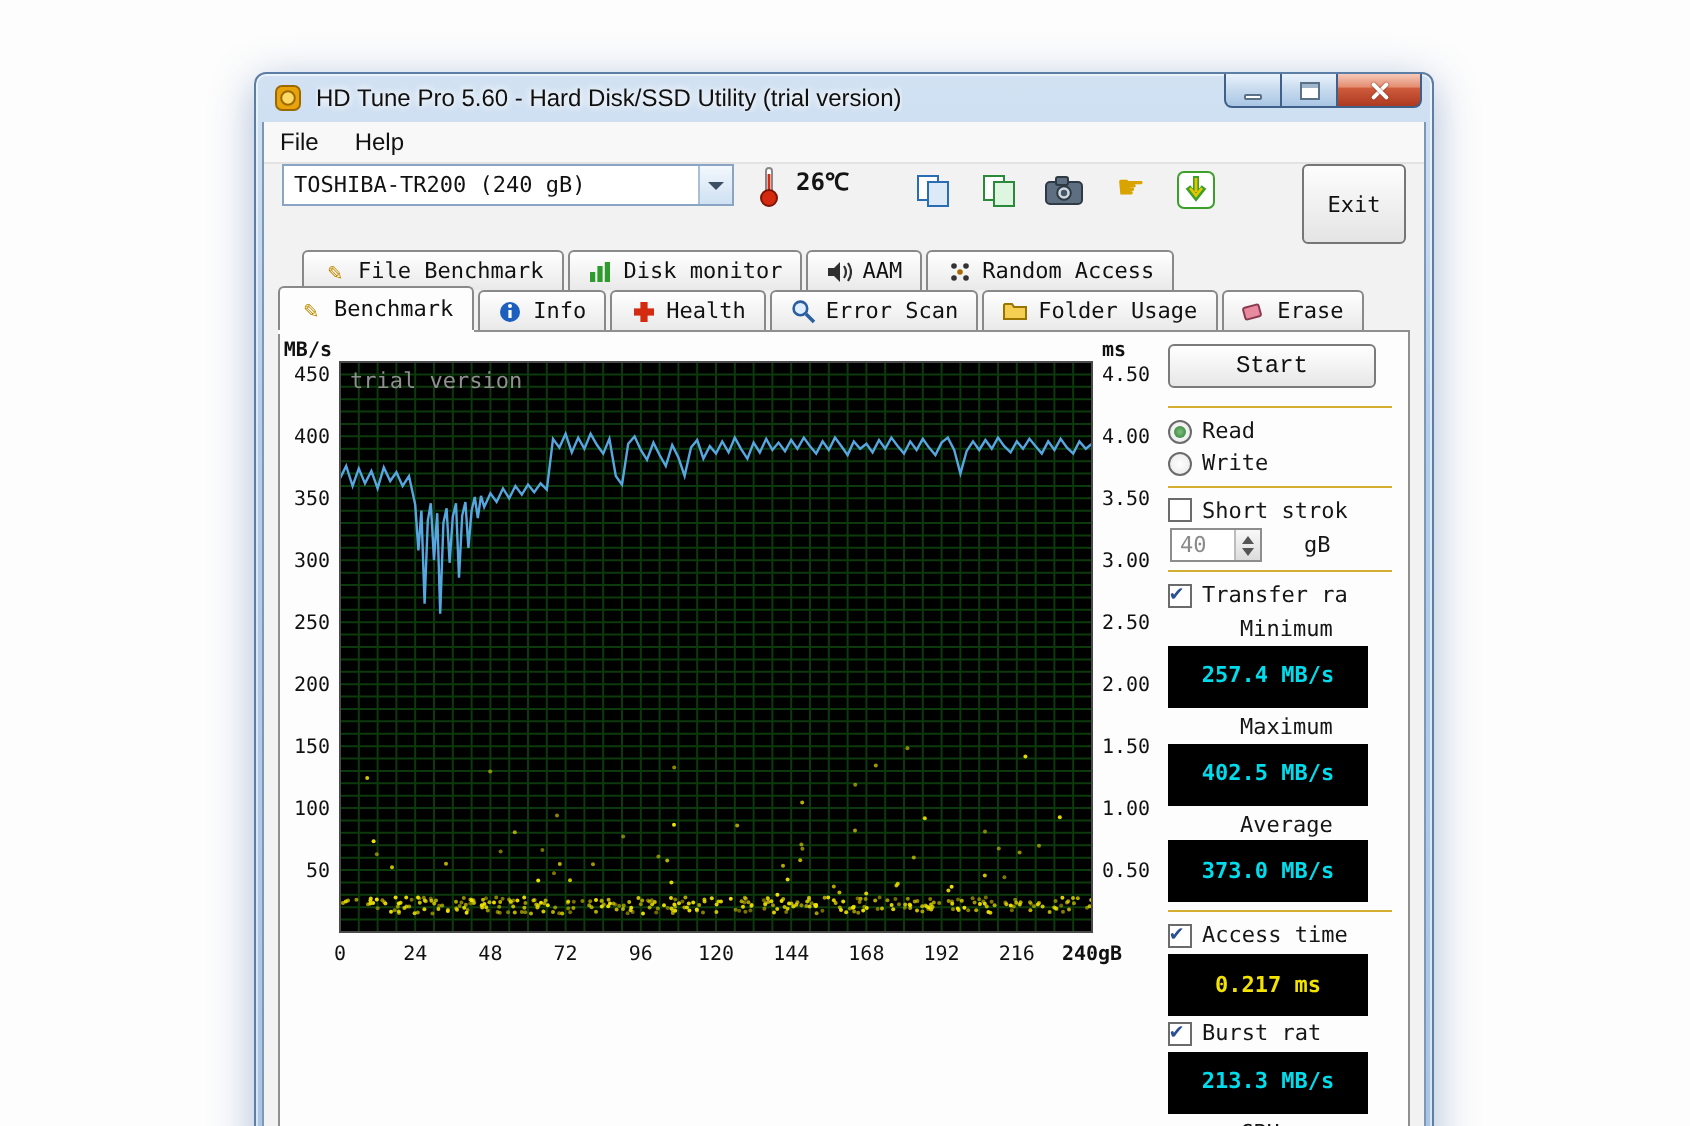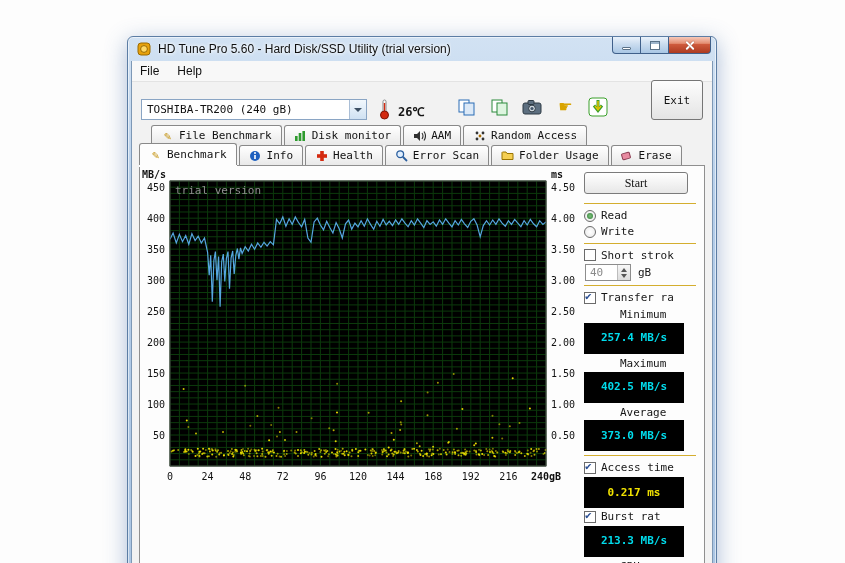--- a/index.html
+++ b/index.html
@@ -27,21 +27,21 @@
   .g-max{width:10px;height:9px;border:1px solid #5a7288;background:#fff;box-shadow:inset 0 2px 0 #9fb6cc;}
   .g-close{position:relative;width:10px;height:10px;}
   .g-close::before,.g-close::after{content:"";position:absolute;left:4px;top:0;width:2px;height:11px;
     background:#fff;border-radius:1px;box-shadow:0 0 1px #7c2a14;}
   .g-close::before{transform:rotate(45deg);} .g-close::after{transform:rotate(-45deg);}
   .client{background:#f2f2f2;border:1px solid #7d98b6;border-top:none;}
   
   .menubar{height:21px;background:#f8f8f8;border-bottom:1px solid #e3e3e3;display:flex;
     align-items:center;gap:18px;padding-left:8px;font-family:"Liberation Sans",sans-serif;font-size:12px;color:#111;}
   .menu-item{cursor:default;}
-  .toolbar{height:38px;display:flex;align-items:flex-end;padding:0 9px;gap:7px;background:#f2f2f2;}
+  .toolbar{height:38px;display:flex;align-items:flex-start;padding:0 9px;gap:7px;background:#f2f2f2;}
   .combo{width:226px;height:21px;background:#fff;border:1px solid #8aa5c4;display:flex;
     align-items:center;font-size:11px;padding-left:5px;color:#111;}
   .combo-text{white-space:nowrap;overflow:hidden;}
   .combo-btn{margin-left:auto;width:17px;height:100%;border-left:1px solid #aabed6;
     background:linear-gradient(#f2f8fd,#cfe1f2);display:flex;align-items:center;justify-content:center;}
   .tri-down-combo{width:0;height:0;border-left:4px solid transparent;border-right:4px solid transparent;
     border-top:4px solid #3c5064;}
   .thermo{display:flex;align-items:center;margin-left:4px;}
   .temp{font-size:12px;font-weight:bold;color:#141414;}
   .tool-icons{display:flex;gap:7px;margin-left:22px;align-items:center;}
@@ -60,31 +60,31 @@
   .tabrow.row2{margin-top:0;}
   .tab.active{background:#fdfdfd;height:22px;margin-top:-2px;position:relative;z-index:3;
     box-shadow:0 2px 0 #fdfdfd;}
   .ticon{display:inline-flex;width:13px;height:13px;align-items:center;justify-content:center;}
   .glyph-pen{font-size:12px;color:#c08c00;line-height:1;}
   
   .content{margin:0 7px 8px 7px;border:1px solid #8f8f8f;background:#fdfdfd;display:flex;position:relative;z-index:1;}
   .graph-wrap{flex:1;padding:3px 0 2px 2px;}
   
   .panel{width:133px;padding:5px 8px 4px 6px;font-size:11px;color:#161616;line-height:1.25;}
-  .start{width:104px;height:22px;margin:1px 0 5px 0;font-family:Liberation Serif, serif;font-size:12px;
+  .start{width:104px;height:22px;margin:1px 0 5px 0;font-family:Liberation Mono, monospace;font-size:12px;
     background:linear-gradient(#ffffff,#e7e7e7);border:1px solid #7b7b7b;border-radius:3px;color:#111;text-align:center;}
   .divider{border-top:1px solid #d4ae2f;margin:4px 0 5px 0;height:0;}
   .radio-row,.check-row{display:flex;align-items:center;gap:5px;margin:2px 0;cursor:default;}
   .radio{width:12px;height:12px;border:1px solid #6b6b6b;border-radius:50%;
     background:radial-gradient(#ffffff,#e7e7e7);position:relative;flex:none;}
   .radio.checked::after{content:"";position:absolute;left:2px;top:2px;width:6px;height:6px;border-radius:50%;
     background:radial-gradient(#7ec07e,#2e7d32);}
   .checkbox{width:12px;height:12px;border:1px solid #6b6b6b;background:#fff;position:relative;flex:none;}
   .checkbox.checked::after{content:"\2714";position:absolute;left:0px;top:-3px;font-size:11px;color:#2b4f94;}
-  .spin-row{display:flex;align-items:center;gap:7px;margin:1px 0 2px 1px;}
+  .spin-row{display:flex;align-items:center;gap:21px;margin:1px 0 2px 1px;}
   .spin-box{width:46px;height:17px;border:1px solid #8d8d8d;background:#fff;display:flex;align-items:center;
     padding-left:4px;color:#8a8a8a;font-size:11px;}
   .spinner{margin-left:auto;width:13px;height:100%;border-left:1px solid #bdbdbd;display:flex;
     flex-direction:column;align-items:center;justify-content:space-evenly;
     background:linear-gradient(#f8f8f8,#dcdcdc);}
   .tri-up{width:0;height:0;border-left:3px solid transparent;border-right:3px solid transparent;
     border-bottom:4px solid #555;}
   .tri-down{width:0;height:0;border-left:3px solid transparent;border-right:3px solid transparent;
     border-top:4px solid #555;}
   .stat-label{margin:3px 0 1px 0;padding-left:36px;}

